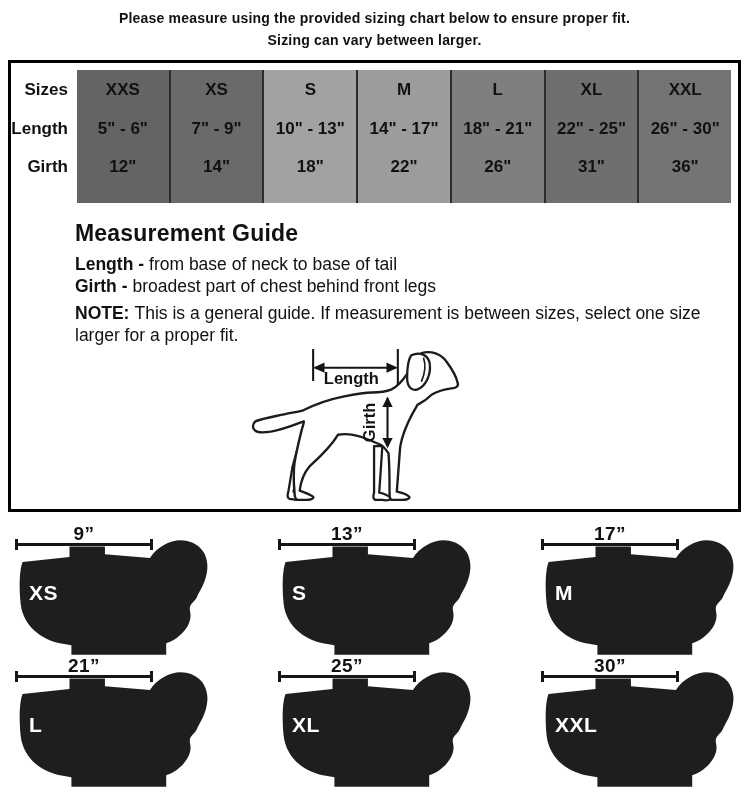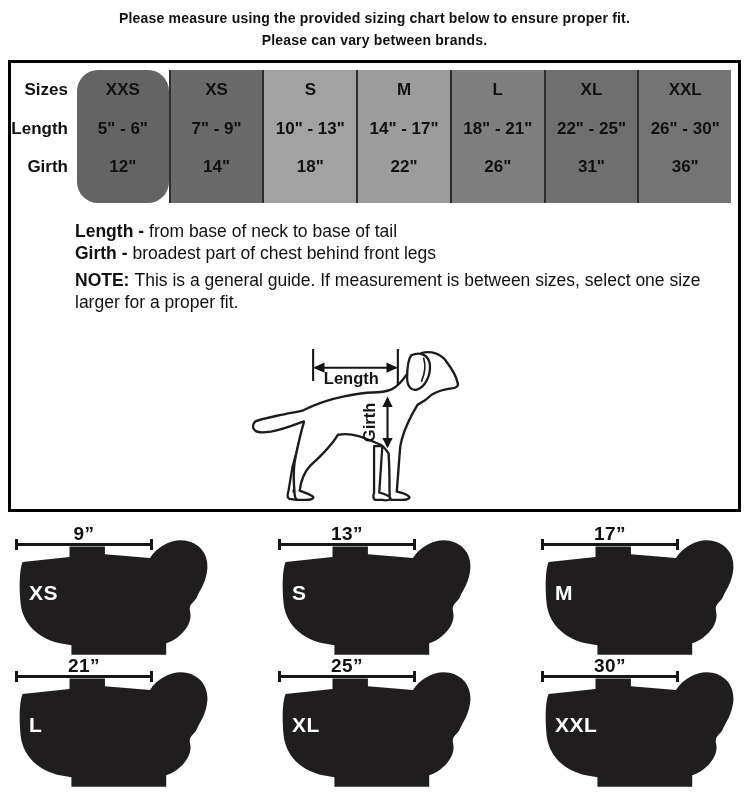--- a/index.html
+++ b/index.html
@@ -10,21 +10,21 @@
   
   .header{padding-top:7px;text-align:center;font-weight:bold;font-size:14px;line-height:22px;letter-spacing:.2px;}
   
   .main-box{position:relative;margin:9px 8px 0 8px;height:446px;border:3px solid #000;}
   
   .size-table{position:absolute;left:0;top:7px;width:720px;height:133px;display:flex;}
   .row-labels{width:66px;box-sizing:border-box;display:flex;flex-direction:column;justify-content:space-between;
     padding:9px 9px 25px 0;text-align:right;font-weight:bold;font-size:17px;}
   .size-col{flex:1;box-sizing:border-box;display:flex;flex-direction:column;justify-content:space-between;
     padding:9px 0 25px;text-align:center;font-weight:bold;font-size:17px;border-left:2px solid #2d2d2d;}
-  .size-col.first{border-left:none;border-radius:21px;}
+  .size-col.first{border-left:none;}
   .r{height:22px;line-height:22px;white-space:nowrap;}
   
   .guide{position:absolute;left:64px;top:157px;width:660px;}
   .guide-title{margin:0 0 6px 0;font-size:23px;font-weight:bold;letter-spacing:.2px;}
   .guide p{margin:0;font-size:17.5px;line-height:22px;}
   .guide .note{margin-top:5px;}
   .term{font-weight:bold;margin-right:5px;margin-top:28px;}
   
   .dog-wrap{position:absolute;left:239px;top:284px;width:212px;height:158px;}
   .dg-label{font-family:"Liberation Sans",sans-serif;font-weight:bold;font-size:16px;fill:#141414;}
@@ -49,21 +49,21 @@
       C151,9 168,1 181,4 C196,7 204,19 203,33 C202,47 195,56 192,63
       C189,69 183,70 185,78 C187,87 182,96 174,103 C170,107 166,109 160,111
       L160,123 L61,123 L61,113 L49,111 C30,107 11,94 8,70 C6,50 7,33 10,26 Z"></path>
   </defs>
 </svg>
 
 <div>
 
   <div class="header">
     <div>Please measure using the provided sizing chart below to ensure proper fit.</div>
-    <div>Please can vary between brands.</div>
+    <div>Sizing can vary between larger.</div>
   </div>
 
   <div class="main-box">
 
     <div class="size-table">
       <div class="row-labels">
         <div class="r">Sizes</div>
         <div class="r">Length</div>
         <div class="r">Girth</div>
       </div>
@@ -98,20 +98,21 @@
         <div class="r">31"</div>
       </div>
       <div class="size-col" style="background: rgb(116, 116, 116);">
         <div class="r">XXL</div>
         <div class="r">26" - 30"</div>
         <div class="r">36"</div>
       </div>
     </div>
 
     <div class="guide">
+      <h2 class="guide-title">Measurement Guide</h2>
       <p><b class="term">Length -</b><span>from base of neck to base of tail</span></p>
       <p><b class="term">Girth -</b><span>broadest part of chest behind front legs</span></p>
       <p class="note"><b class="term">NOTE:</b><span>This is a general guide. If measurement is between sizes, select one size larger for a proper fit.</span></p>
     </div>
 
     <div class="dog-wrap">
       <svg viewBox="0 0 205 152" width="212" height="157">
 
         <path d="M128,96 L125,141 C130,142 134,144 136,146 C137,148 132,149 128,148 L121,148 C119,147 119,144 120,141 L120,96 Z
                  M58,86 L47,118 L42,140 C46,141 51,143 52,145 C53,147 49,148 45,148 L38,147 C36,146 36,143 37,140 L41,116 L50,84 Z" fill="#ffffff" stroke="#1c1c1c" stroke-width="2.2" stroke-linejoin="round"></path>

